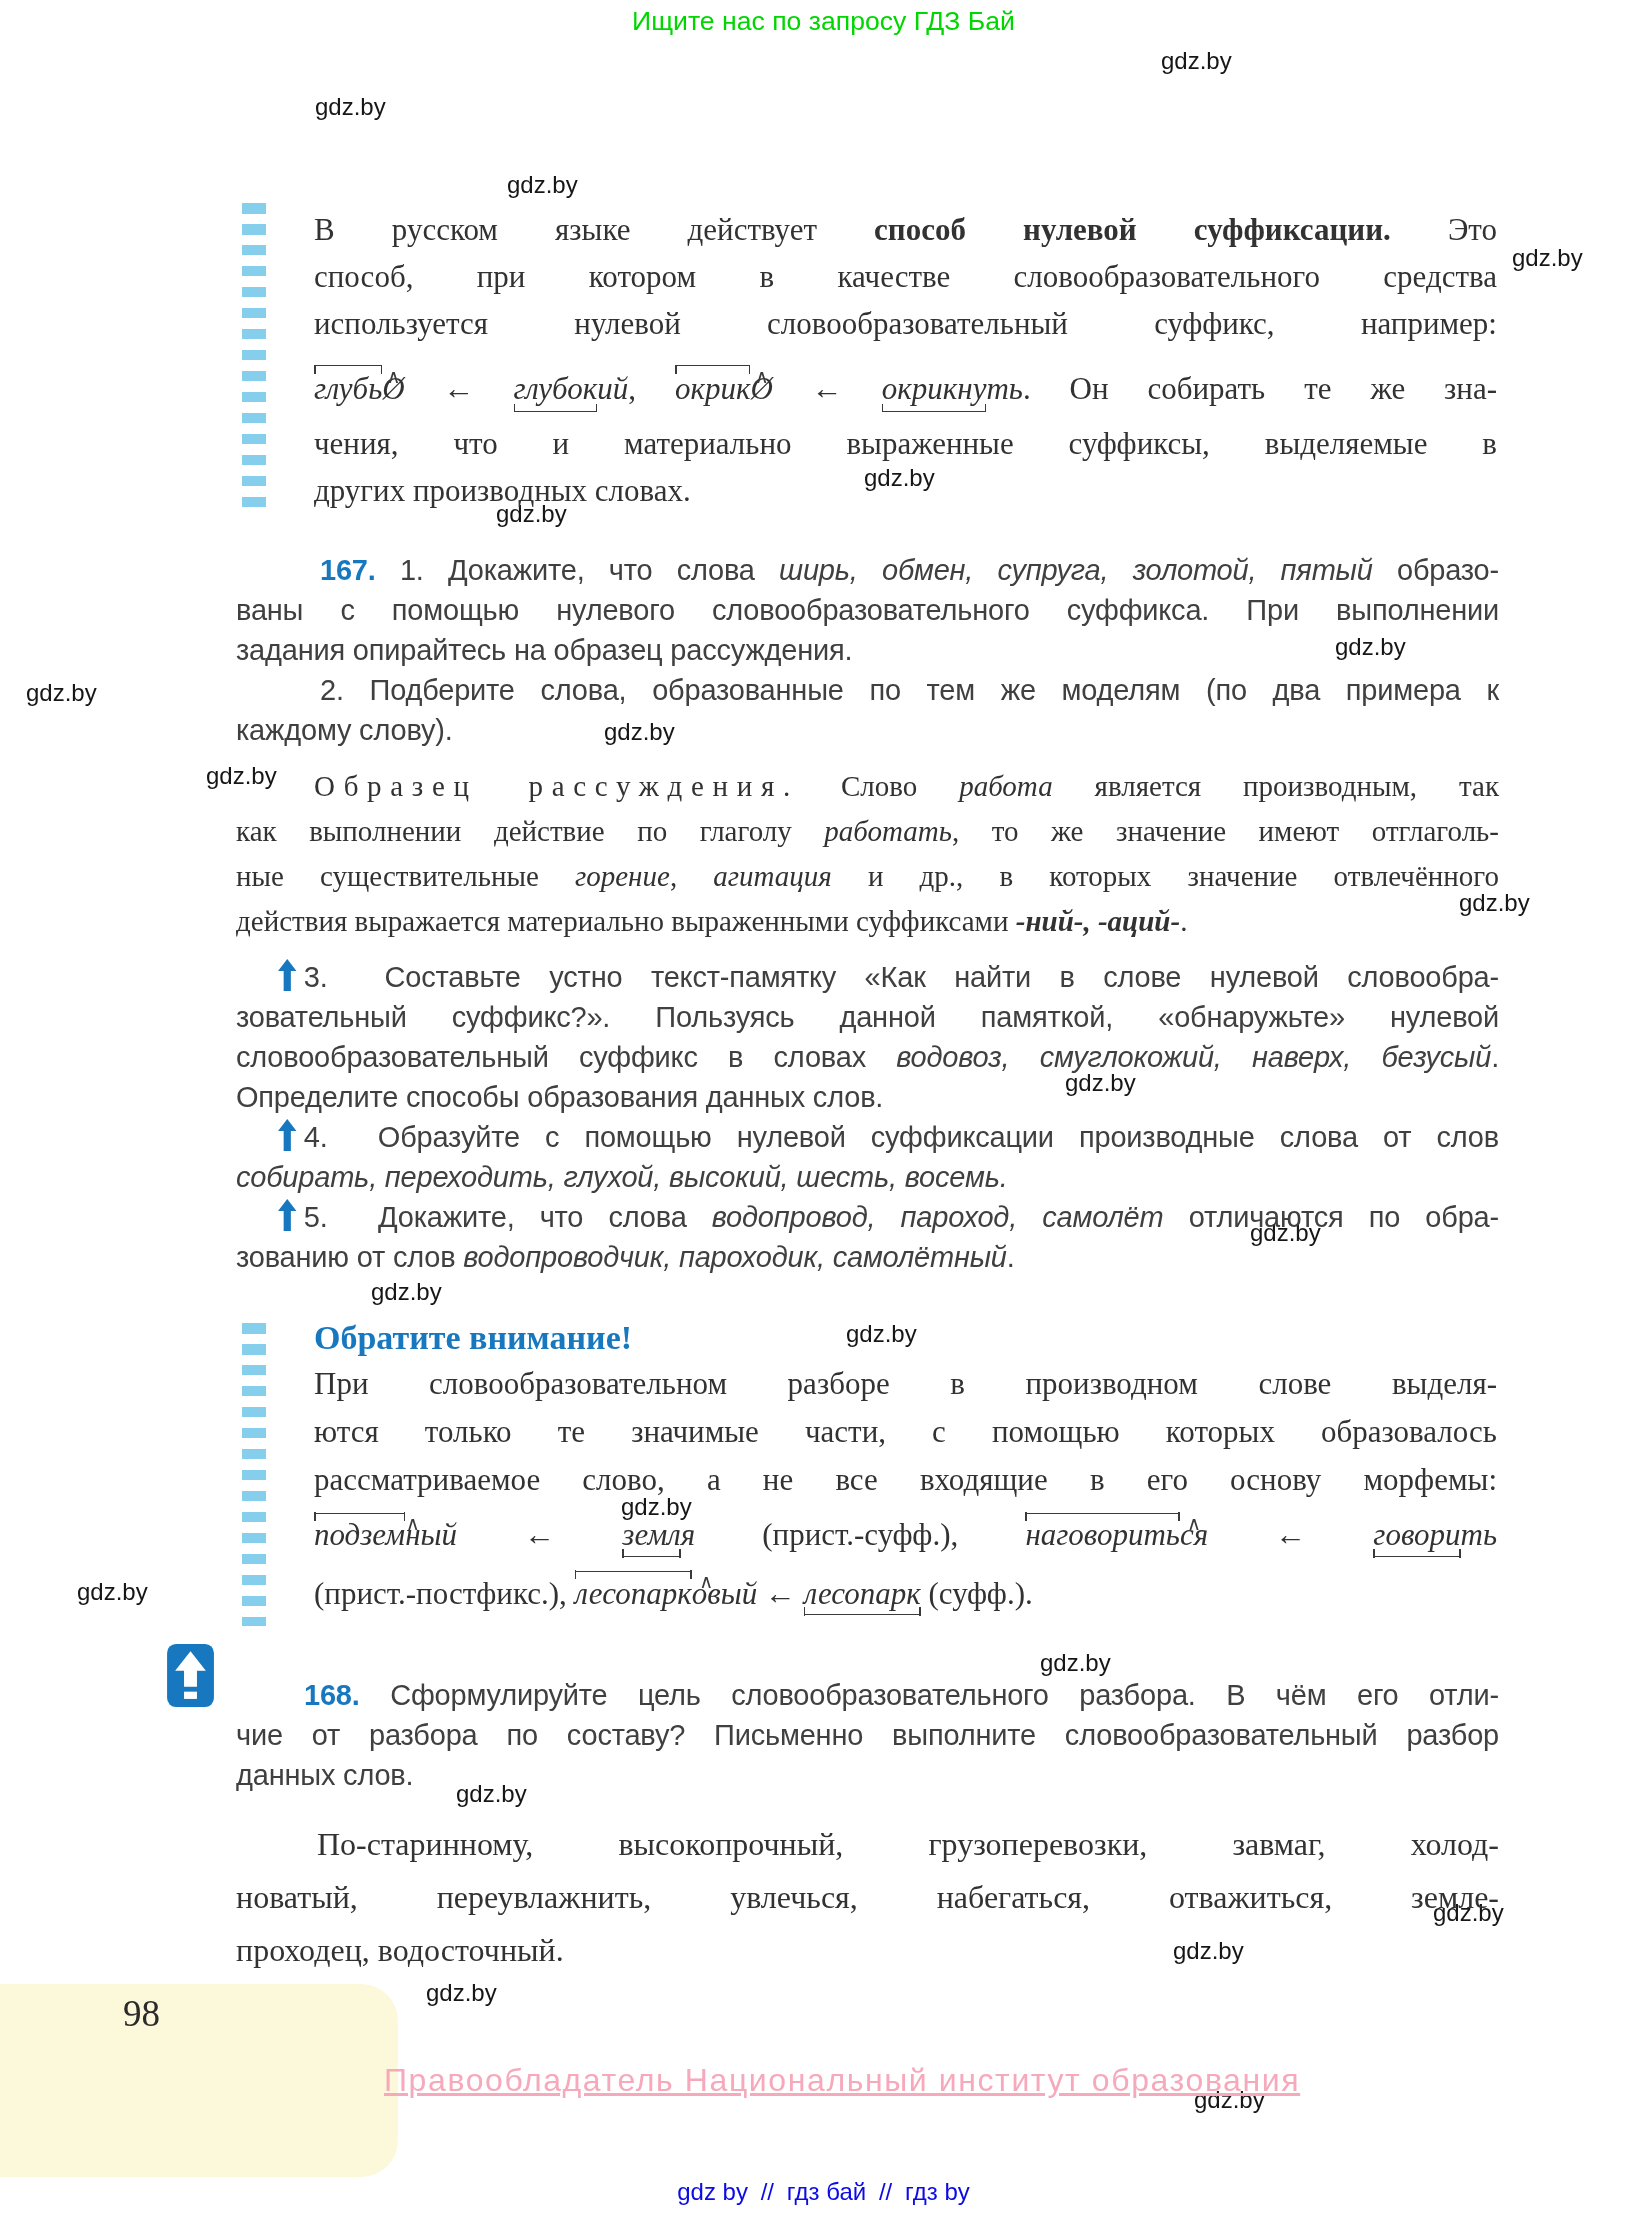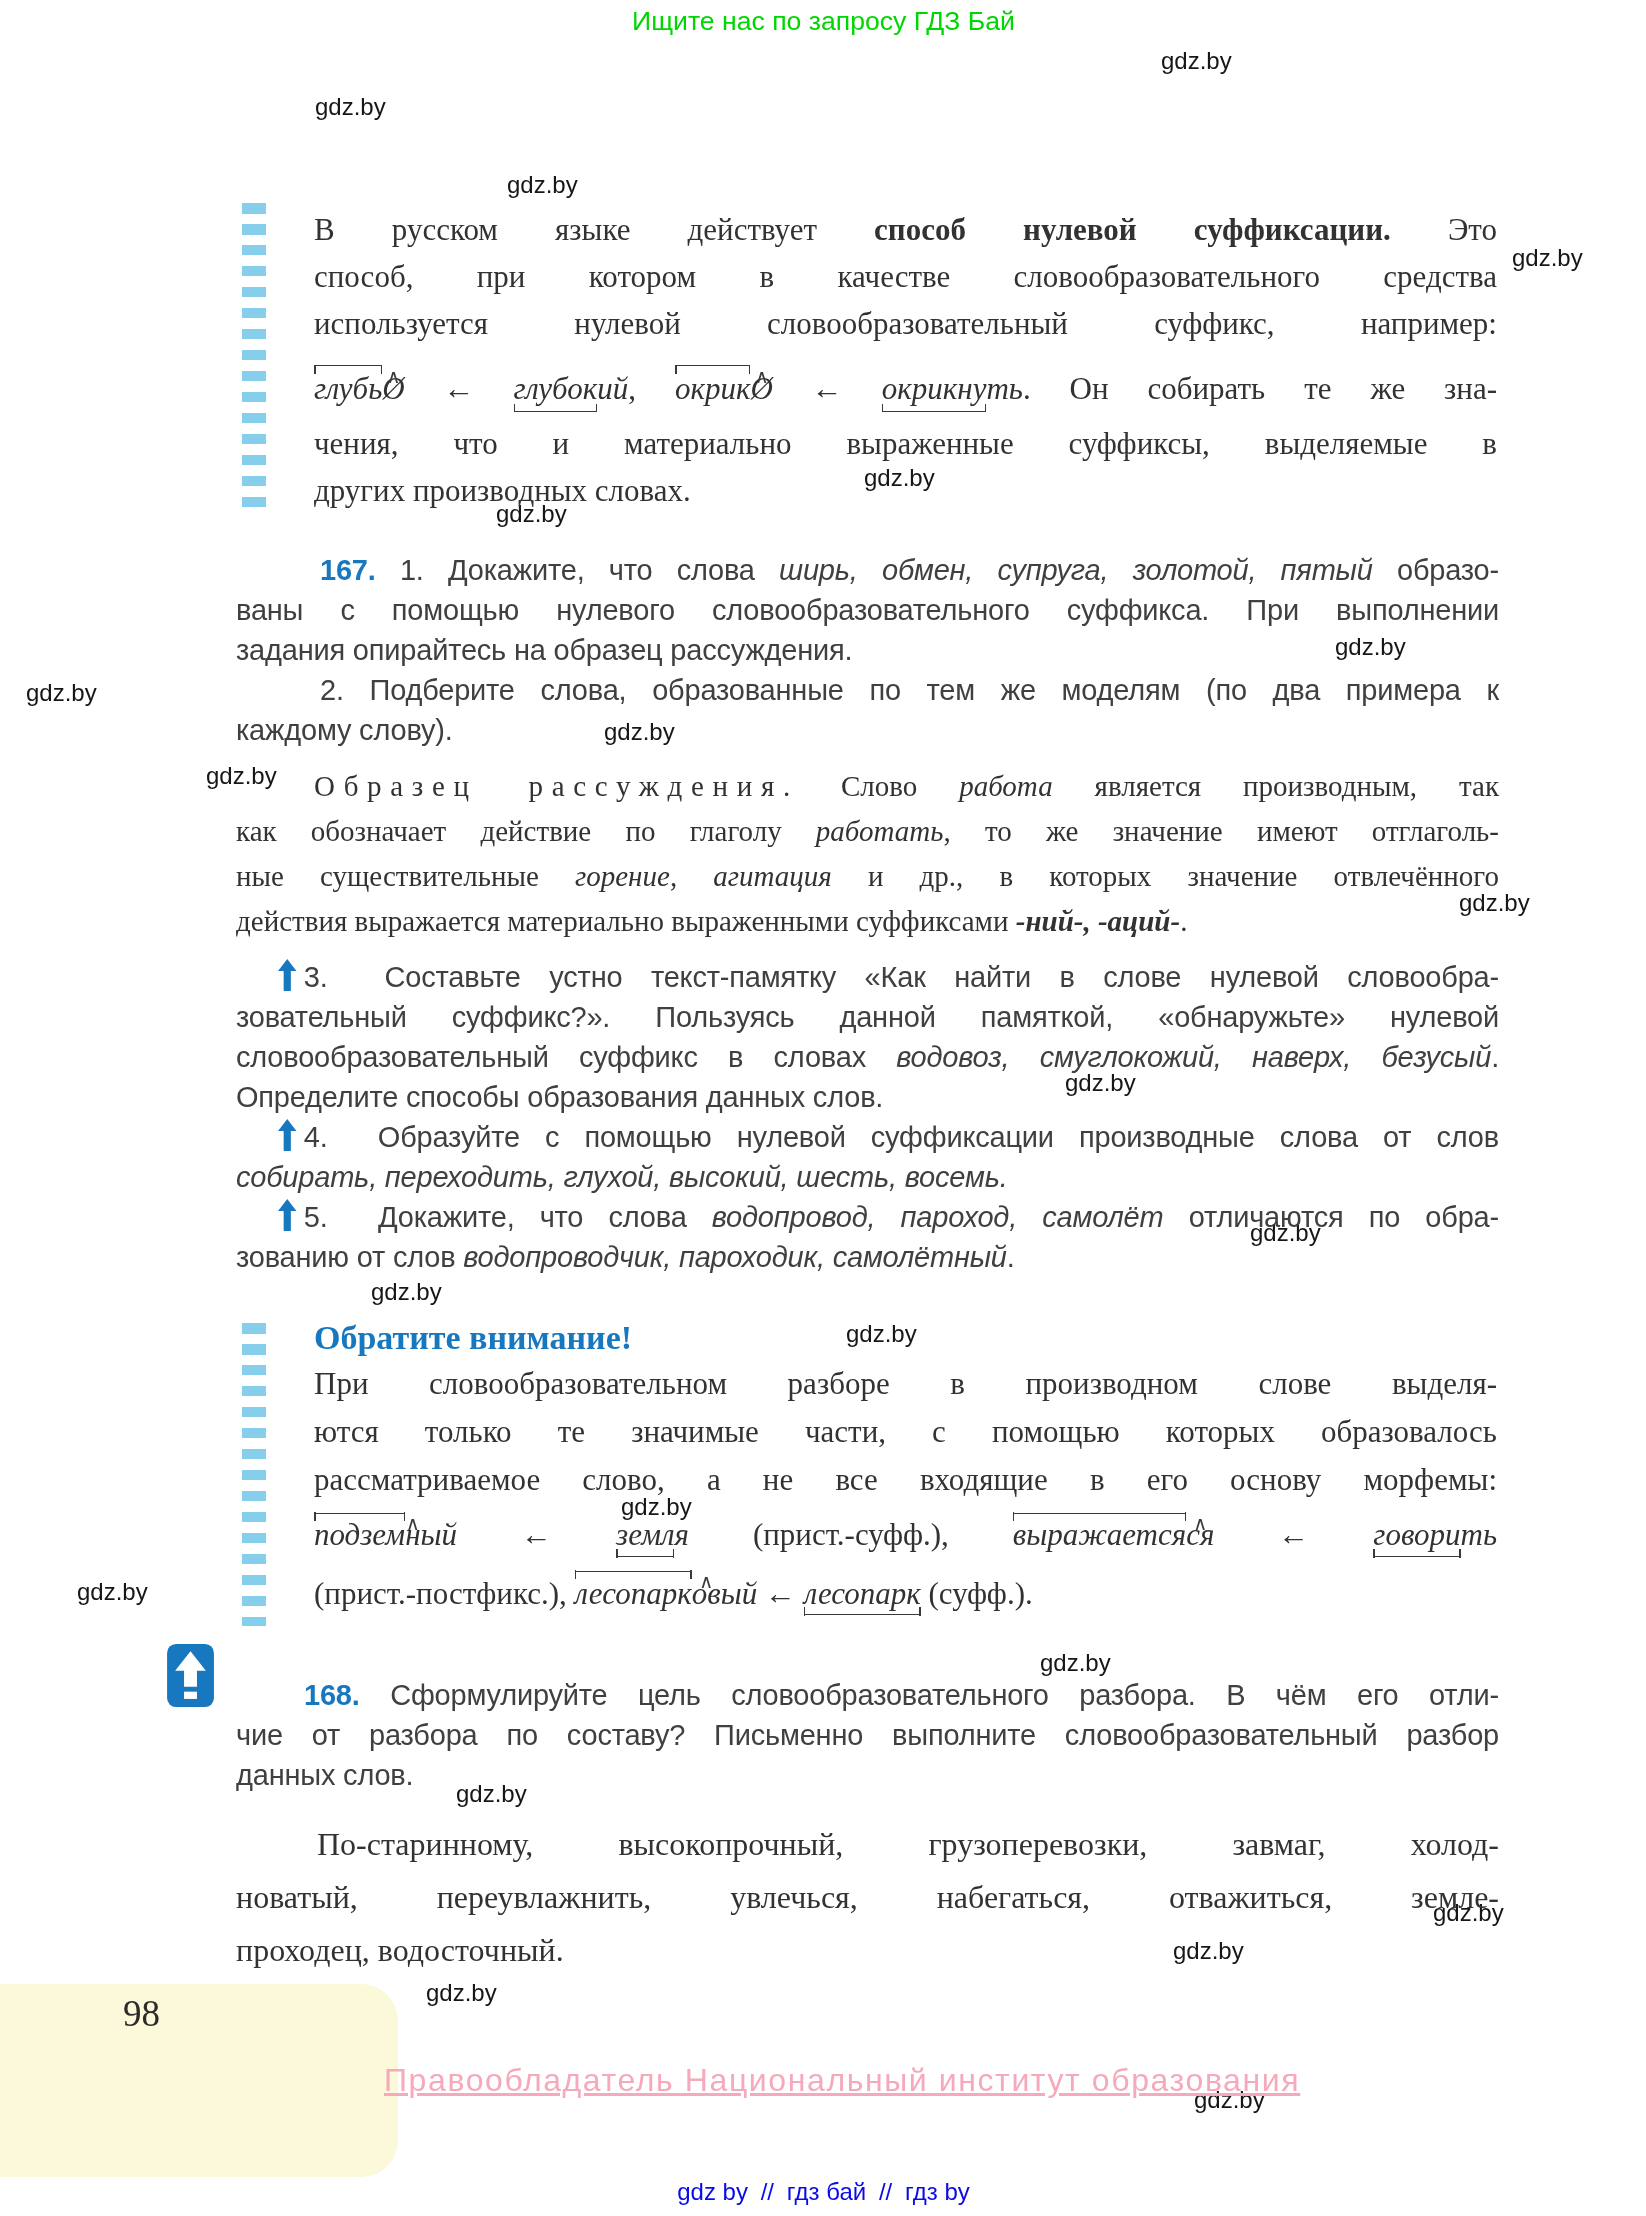--- a/index.html
+++ b/index.html
@@ -142,21 +142,21 @@
   <section class="ex ex167">
       <div class="ln j ind104"><span class="p-num">167.</span><span>&nbsp;1.&nbsp;Докажите, что слова </span><span class="p-i">ширь, обмен, супруга, золотой, пятый</span><span> образо-</span></div>
       <div class="ln j"><span>ваны с помощью нулевого словообразовательного суффикса. При выполнении</span></div>
       <div class="ln j last"><span>задания опирайтесь на образец рассуждения.</span></div>
       <div class="ln j ind104"><span>2.&nbsp;Подберите слова, образованные по тем же моделям (по два примера к</span></div>
       <div class="ln j last"><span>каждому слову).</span></div>
     </section>
 
   <section class="obrazec">
       <div class="ln j ind97"><span class="p-sp">Образец рассуждения.</span><span> Слово </span><span class="p-i">работа</span><span> является производным, так</span></div>
-      <div class="ln j"><span>как обозначает действие по глаголу </span><span class="p-i">работать</span><span>, то же значение имеют отглаголь-</span></div>
+      <div class="ln j"><span>как выполнении действие по глаголу </span><span class="p-i">работать</span><span>, то же значение имеют отглаголь-</span></div>
       <div class="ln j"><span>ные существительные </span><span class="p-i">горение</span><span>, </span><span class="p-i">агитация</span><span> и др., в которых значение отвлечённого</span></div>
       <div class="ln j last"><span>действия выражается материально выраженными суффиксами </span><span class="p-bi">-ний-, -аций-</span><span>.</span></div>
     </section>
 
   <section class="ex tasks">
       <div class="ln j ind52"><span class="arrow-ic"><svg viewBox="0 0 23 40" xmlns="http://www.w3.org/2000/svg">
             <path d="M11.5 0 L23 15 L16 15 L16 40 L7 40 L7 15 L0 15 Z" fill="#1878bf"></path>
           </svg></span><span>3.&nbsp; Составьте устно текст-памятку «Как найти в слове нулевой словообра-</span></div>
       <div class="ln j"><span>зовательный суффикс?». Пользуясь данной памяткой, «обнаружьте» нулевой</span></div>
       <div class="ln j"><span>словообразовательный суффикс в словах </span><span class="p-i">водовоз, смуглокожий, наверх, безусый</span><span>.</span></div>
@@ -171,21 +171,21 @@
       <div class="ln j last"><span>зованию от слов </span><span class="p-i">водопроводчик, пароходик, самолётный</span><span>.</span></div>
     </section>
 
   <div class="dash-border b2"></div>
   <section class="theory t2">
     <div class="ln hdr">Обратите внимание!</div>
     <div>
         <div class="ln j"><span>При словообразовательном разборе в производном слове выделя-</span></div>
         <div class="ln j"><span>ются только те значимые части, с помощью которых образовалось</span></div>
         <div class="ln j"><span>рассматриваемое слово, а не все входящие в его основу морфемы:</span></div>
-        <div class="ln j exline2"><span class="p-rt">подзем</span><span class="p-z2">н</span><span class="p-i">ый</span><span>&nbsp;← </span><span class="p-rb">земл</span><span class="p-i">я</span><span> (прист.-суфф.), </span><span class="p-rt">выражается</span><span class="p-z2">ся</span><span>&nbsp;← </span><span class="p-rb">говори</span><span class="p-i">ть</span></div>
+        <div class="ln j exline2"><span class="p-rt">подзем</span><span class="p-z2">н</span><span class="p-i">ый</span><span>&nbsp;← </span><span class="p-rb">земл</span><span class="p-i">я</span><span> (прист.-суфф.), </span><span class="p-rt">наговорить</span><span class="p-z2">ся</span><span>&nbsp;← </span><span class="p-rb">говори</span><span class="p-i">ть</span></div>
         <div class="ln j exline2 last"><span>(прист.-постфикс.), </span><span class="p-rt">лесопарк</span><span class="p-z2">ов</span><span class="p-i">ый</span><span>&nbsp;← </span><span class="p-rb">лесопарк</span><span> (суфф.).</span></div>
       </div>
   </section>
 
   <div class="nav-ic">
     <svg viewBox="0 0 58 78" xmlns="http://www.w3.org/2000/svg">
       <rect x="0" y="0" width="58" height="78" rx="11" fill="#1878bf"></rect>
       <path d="M29 9 L48 33 L37 33 L37 53 L21 53 L21 33 L10 33 Z" fill="#ffffff"></path>
       <rect x="21" y="59" width="16" height="9" fill="#ffffff"></rect>
     </svg>

